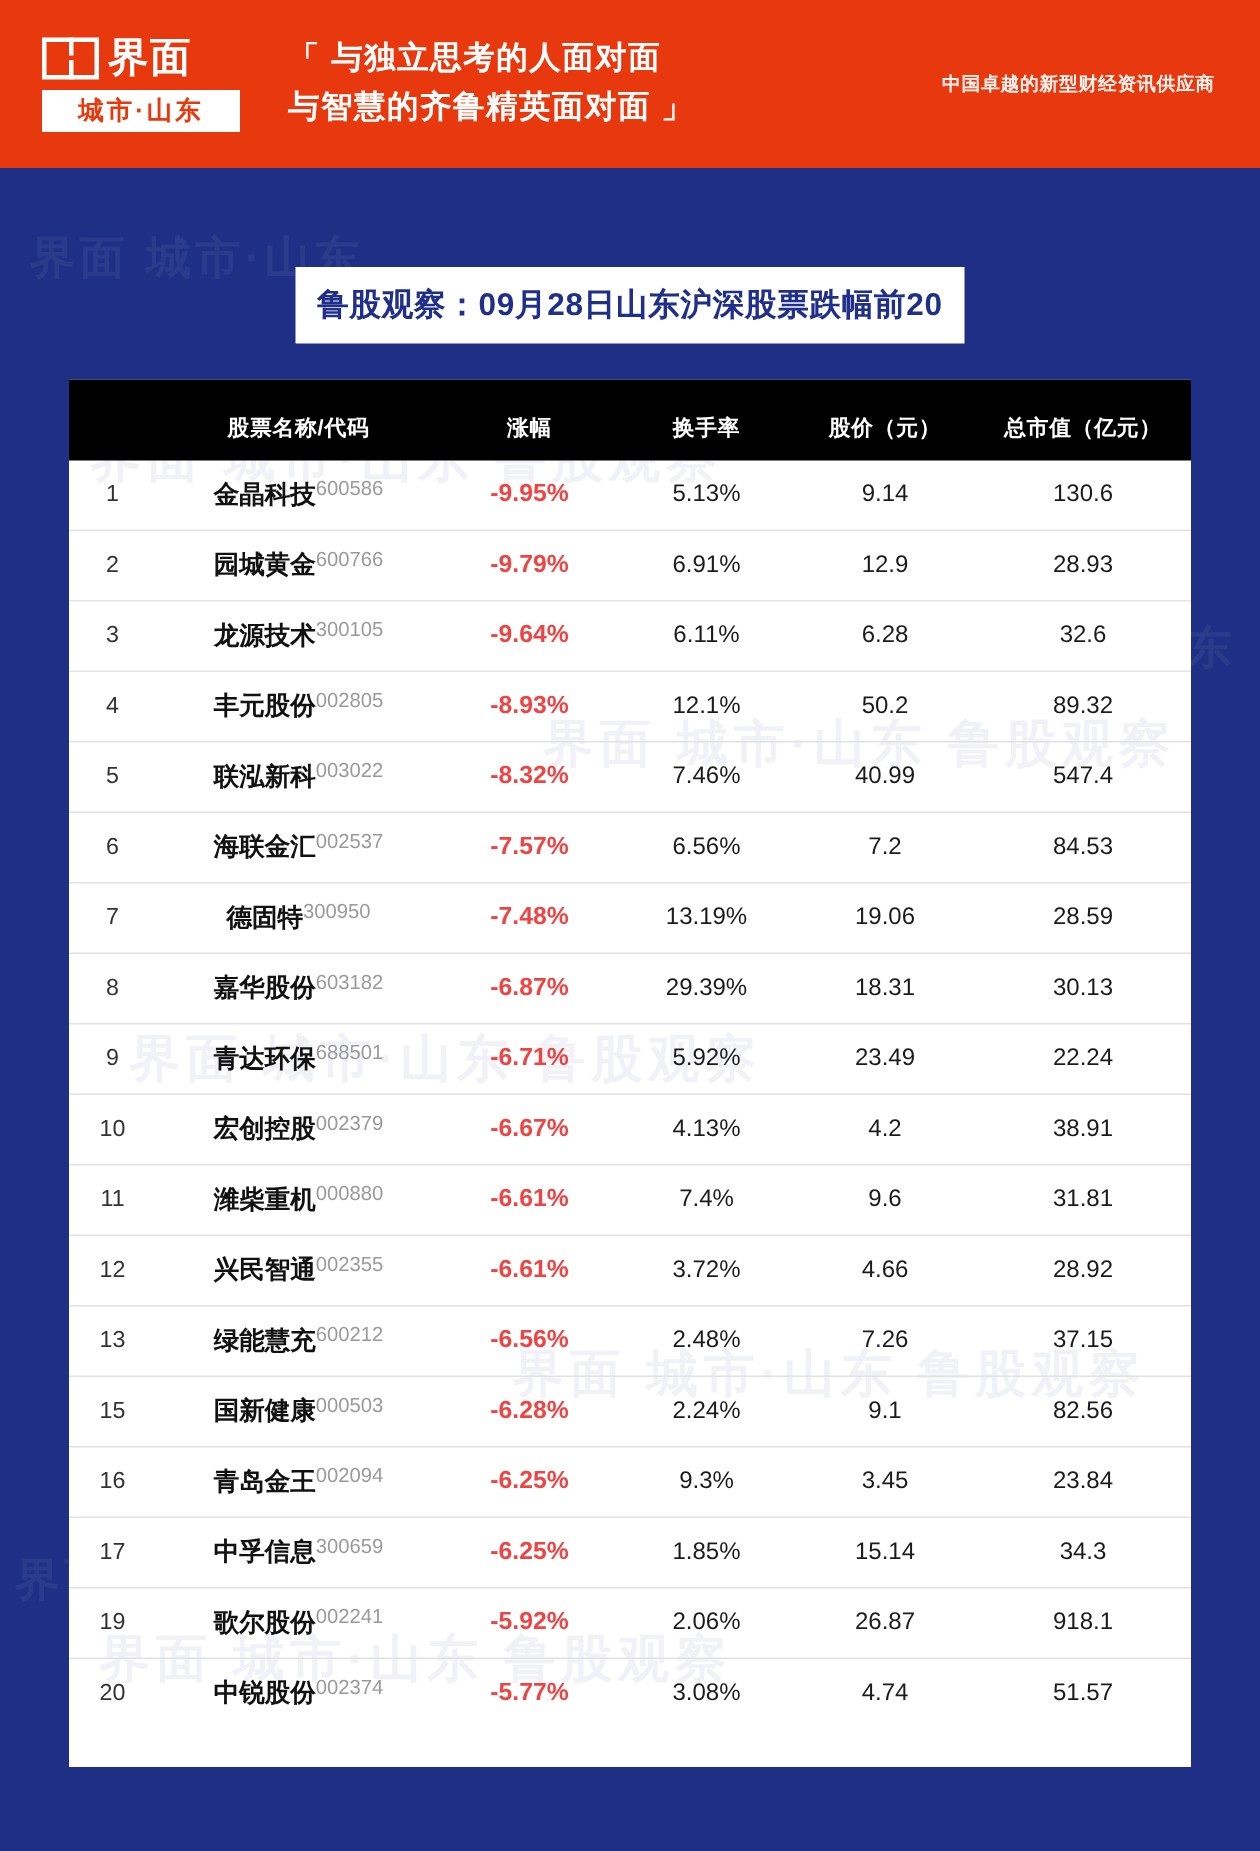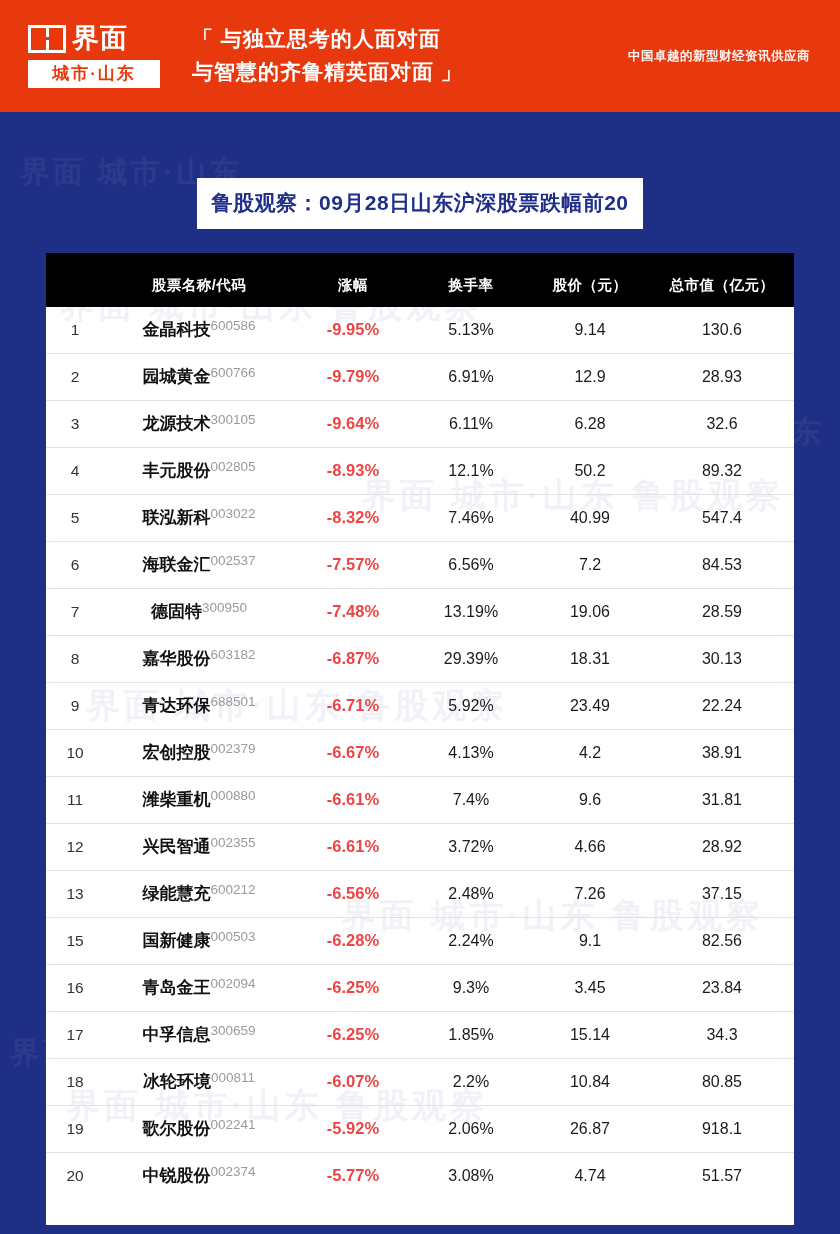--- a/index.html
+++ b/index.html
@@ -463,33 +463,20 @@
                   <span class="stock-name">中孚信息</span>
                   <span class="stock-code">300659</span>
                 </div>
               </td>
               <td class="chg">-6.25%</td>
               <td>1.85%</td>
               <td>15.14</td>
               <td>34.3</td>
             </tr>
             <tr>
-              <td class="td-rank">18</td>
-              <td>
-                <div class="name-cell">
-                  <span class="stock-name">冰轮环境</span>
-                  <span class="stock-code">000811</span>
-                </div>
-              </td>
-              <td class="chg">-6.07%</td>
-              <td>2.2%</td>
-              <td>10.84</td>
-              <td>80.85</td>
-            </tr>
-            <tr>
               <td class="td-rank">19</td>
               <td>
                 <div class="name-cell">
                   <span class="stock-name">歌尔股份</span>
                   <span class="stock-code">002241</span>
                 </div>
               </td>
               <td class="chg">-5.92%</td>
               <td>2.06%</td>
               <td>26.87</td>

